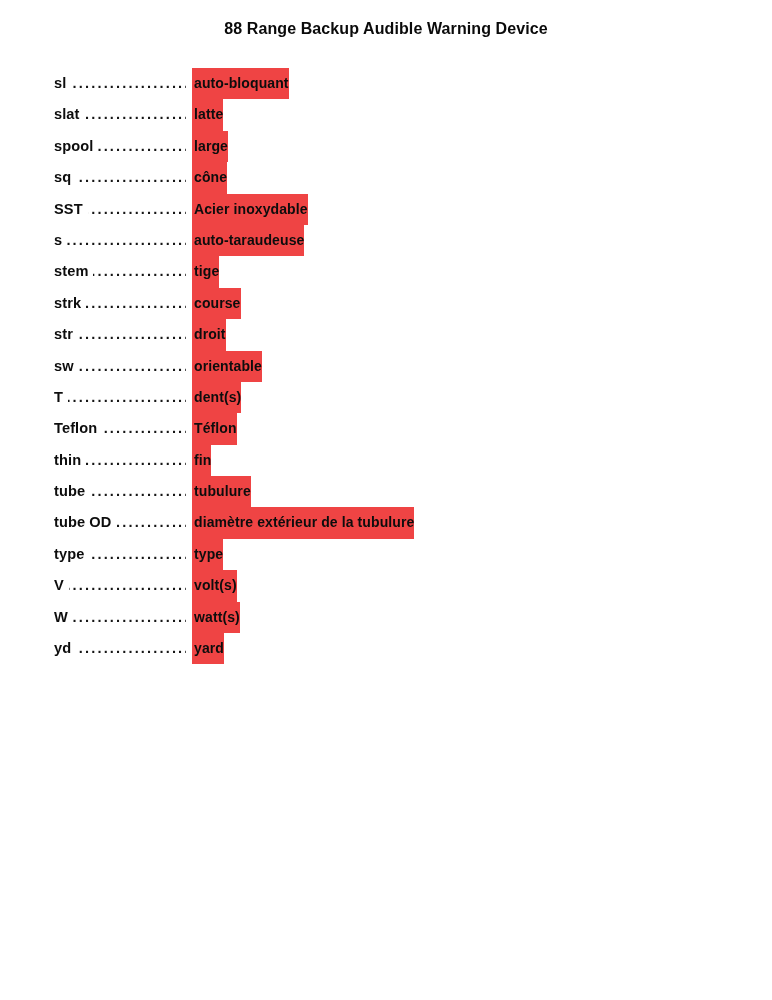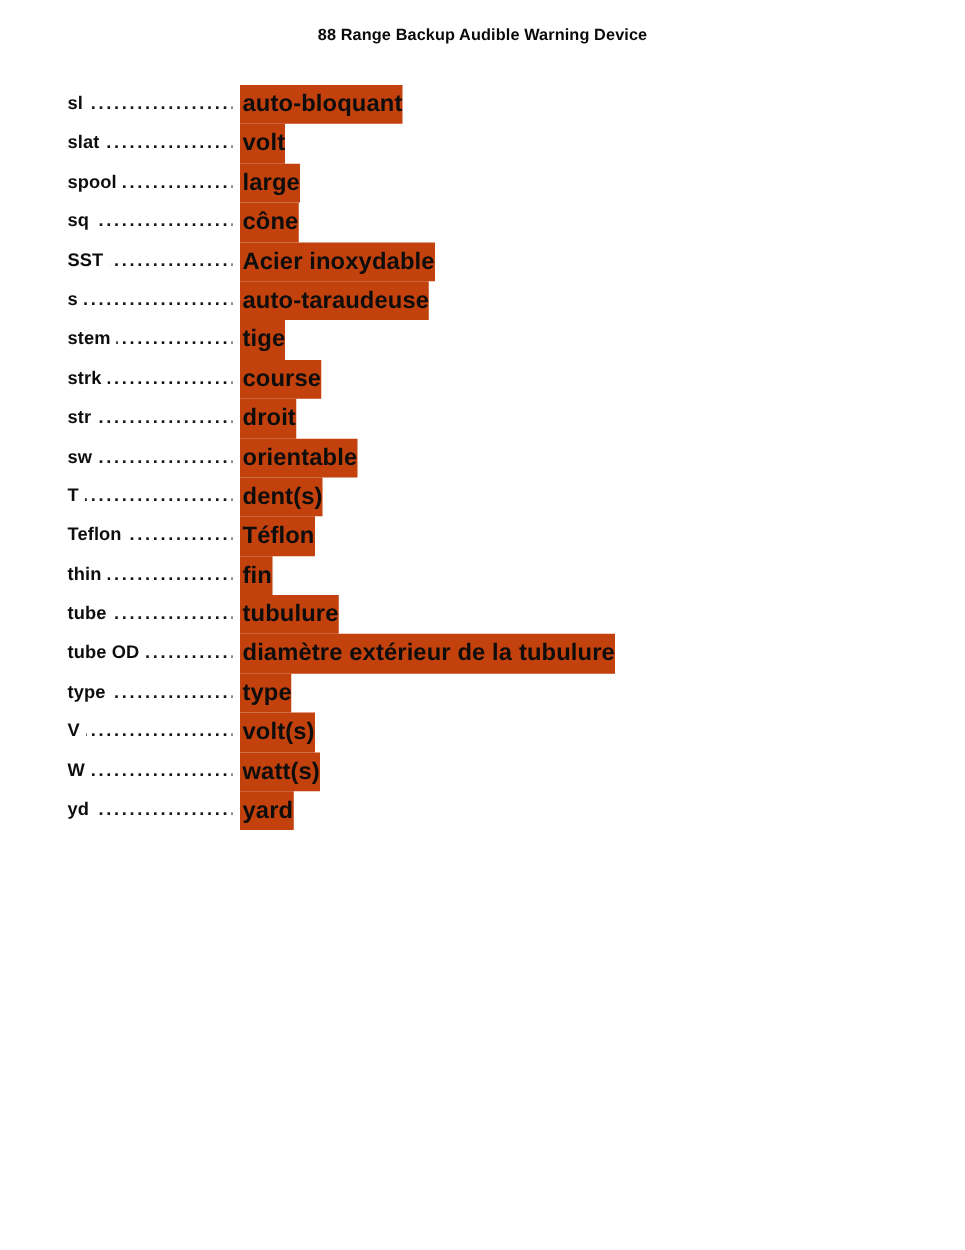--- a/index.html
+++ b/index.html
@@ -22,21 +22,21 @@
     inset: 0;
     background: #ffffff;
   }
 
   .page-title {
     position: absolute;
     top: 20px;
     left: 0;
     width: 772px;
     text-align: center;
-    font-size: 13px;
+    font-size: 16px;
     font-weight: bold;
     letter-spacing: 0.1px;
     color: #0a0a0a;
     white-space: nowrap;
   }
 
   .glossary {
     position: absolute;
     top: 68px;
     left: 0;
@@ -91,25 +91,25 @@
     width: 586px;
     height: 31.4px;
     background: #ffffff;
     z-index: 2;
   }
 
   .definition {
     position: absolute;
     left: 192px;
     top: 0;
-    font-size: 19px;
+    font-size: 14px;
     font-weight: 600;
     color: #0d0d0d;
     letter-spacing: 0.1px;
-    background: #c2410c;
+    background: #ef4444;
     padding-left: 2px;
     z-index: 3;
   }
 </style>
 </head>
 <body>
 
 <div class="page">
 
   <div class="page-title">88 Range Backup Audible Warning Device</div>
@@ -118,21 +118,21 @@
       <div class="glossary-row">
         <span class="leader"></span>
         <span class="leader-mask"></span>
         <span class="term">sl</span>
         <span class="definition">auto-bloquant</span>
       </div>
       <div class="glossary-row">
         <span class="leader"></span>
         <span class="leader-mask"></span>
         <span class="term">slat</span>
-        <span class="definition">volt</span>
+        <span class="definition">latte</span>
       </div>
       <div class="glossary-row">
         <span class="leader"></span>
         <span class="leader-mask"></span>
         <span class="term">spool</span>
         <span class="definition">large</span>
       </div>
       <div class="glossary-row">
         <span class="leader"></span>
         <span class="leader-mask"></span>

